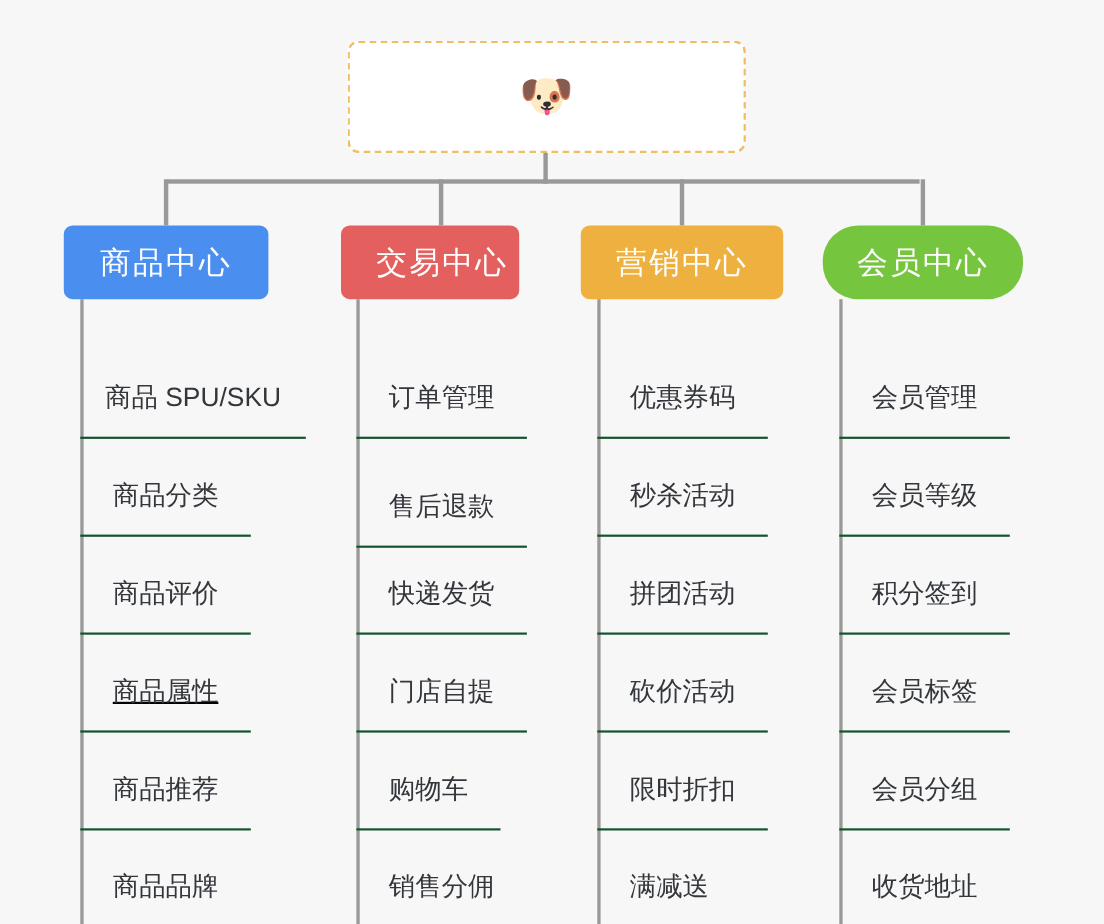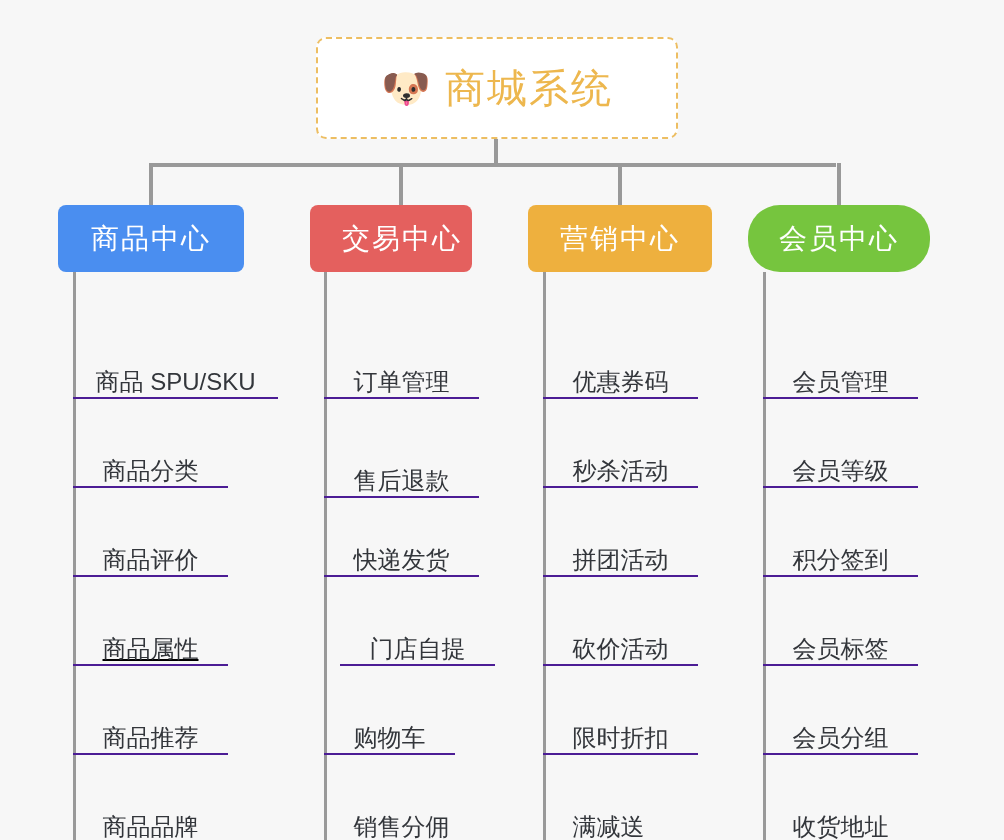--- a/index.html
+++ b/index.html
@@ -100,42 +100,41 @@
 
   
   .trunk {
     position: absolute;
     width: 3px;
     background: #999999;
   }
   .leaf {
     position: absolute;
     box-sizing: border-box;
-    border-bottom: 2px solid #4c1d95;
+    border-bottom: 2px solid #14532d;
     display: flex;
     align-items: flex-end;
     justify-content: center;
-    padding-bottom: 2px;
+    padding-bottom: 22px;
     height: 46px;
   }
   .leaf-label {
     font-size: 24px;
     color: #33363b;
     line-height: 1.1;
     white-space: nowrap;
   }
 </style>
 </head>
 <body>
 
 <div id="mindmap">
 
   <div class="root-node">
     <span class="root-icon">🐶</span>
-    <span class="root-title">商城系统</span>
   </div>
 
   <div class="conn conn-stem"></div>
   <div class="conn conn-bus"></div>
 
   <div id="columns-host">
       <div class="column" style="left: 0px;">
         <div class="cat-box" style="left: 58px; width: 186px; background: rgb(74, 142, 240);">
           <span>商品中心</span>
         </div>
@@ -166,21 +165,21 @@
         <div class="trunk" style="left: 324px; top: 67px; height: 572px;"></div>
         <div class="leaf" style="left: 324px; top: 148px; width: 155px;">
           <span class="leaf-label">订单管理</span>
         </div>
         <div class="leaf" style="left: 324px; top: 247px; width: 155px;">
           <span class="leaf-label">售后退款</span>
         </div>
         <div class="leaf" style="left: 324px; top: 326px; width: 155px;">
           <span class="leaf-label">快递发货</span>
         </div>
-        <div class="leaf" style="left: 324px; top: 415px; width: 155px; margin-left: 16px;">
+        <div class="leaf" style="left: 324px; top: 415px; width: 155px;">
           <span class="leaf-label">门店自提</span>
         </div>
         <div class="leaf" style="left: 324px; top: 504px; width: 131px;">
           <span class="leaf-label">购物车</span>
         </div>
         <div class="leaf" style="left: 324px; top: 593px; width: 155px;">
           <span class="leaf-label">销售分佣</span>
         </div>
       </div>
       <div class="column" style="left: 0px;">

